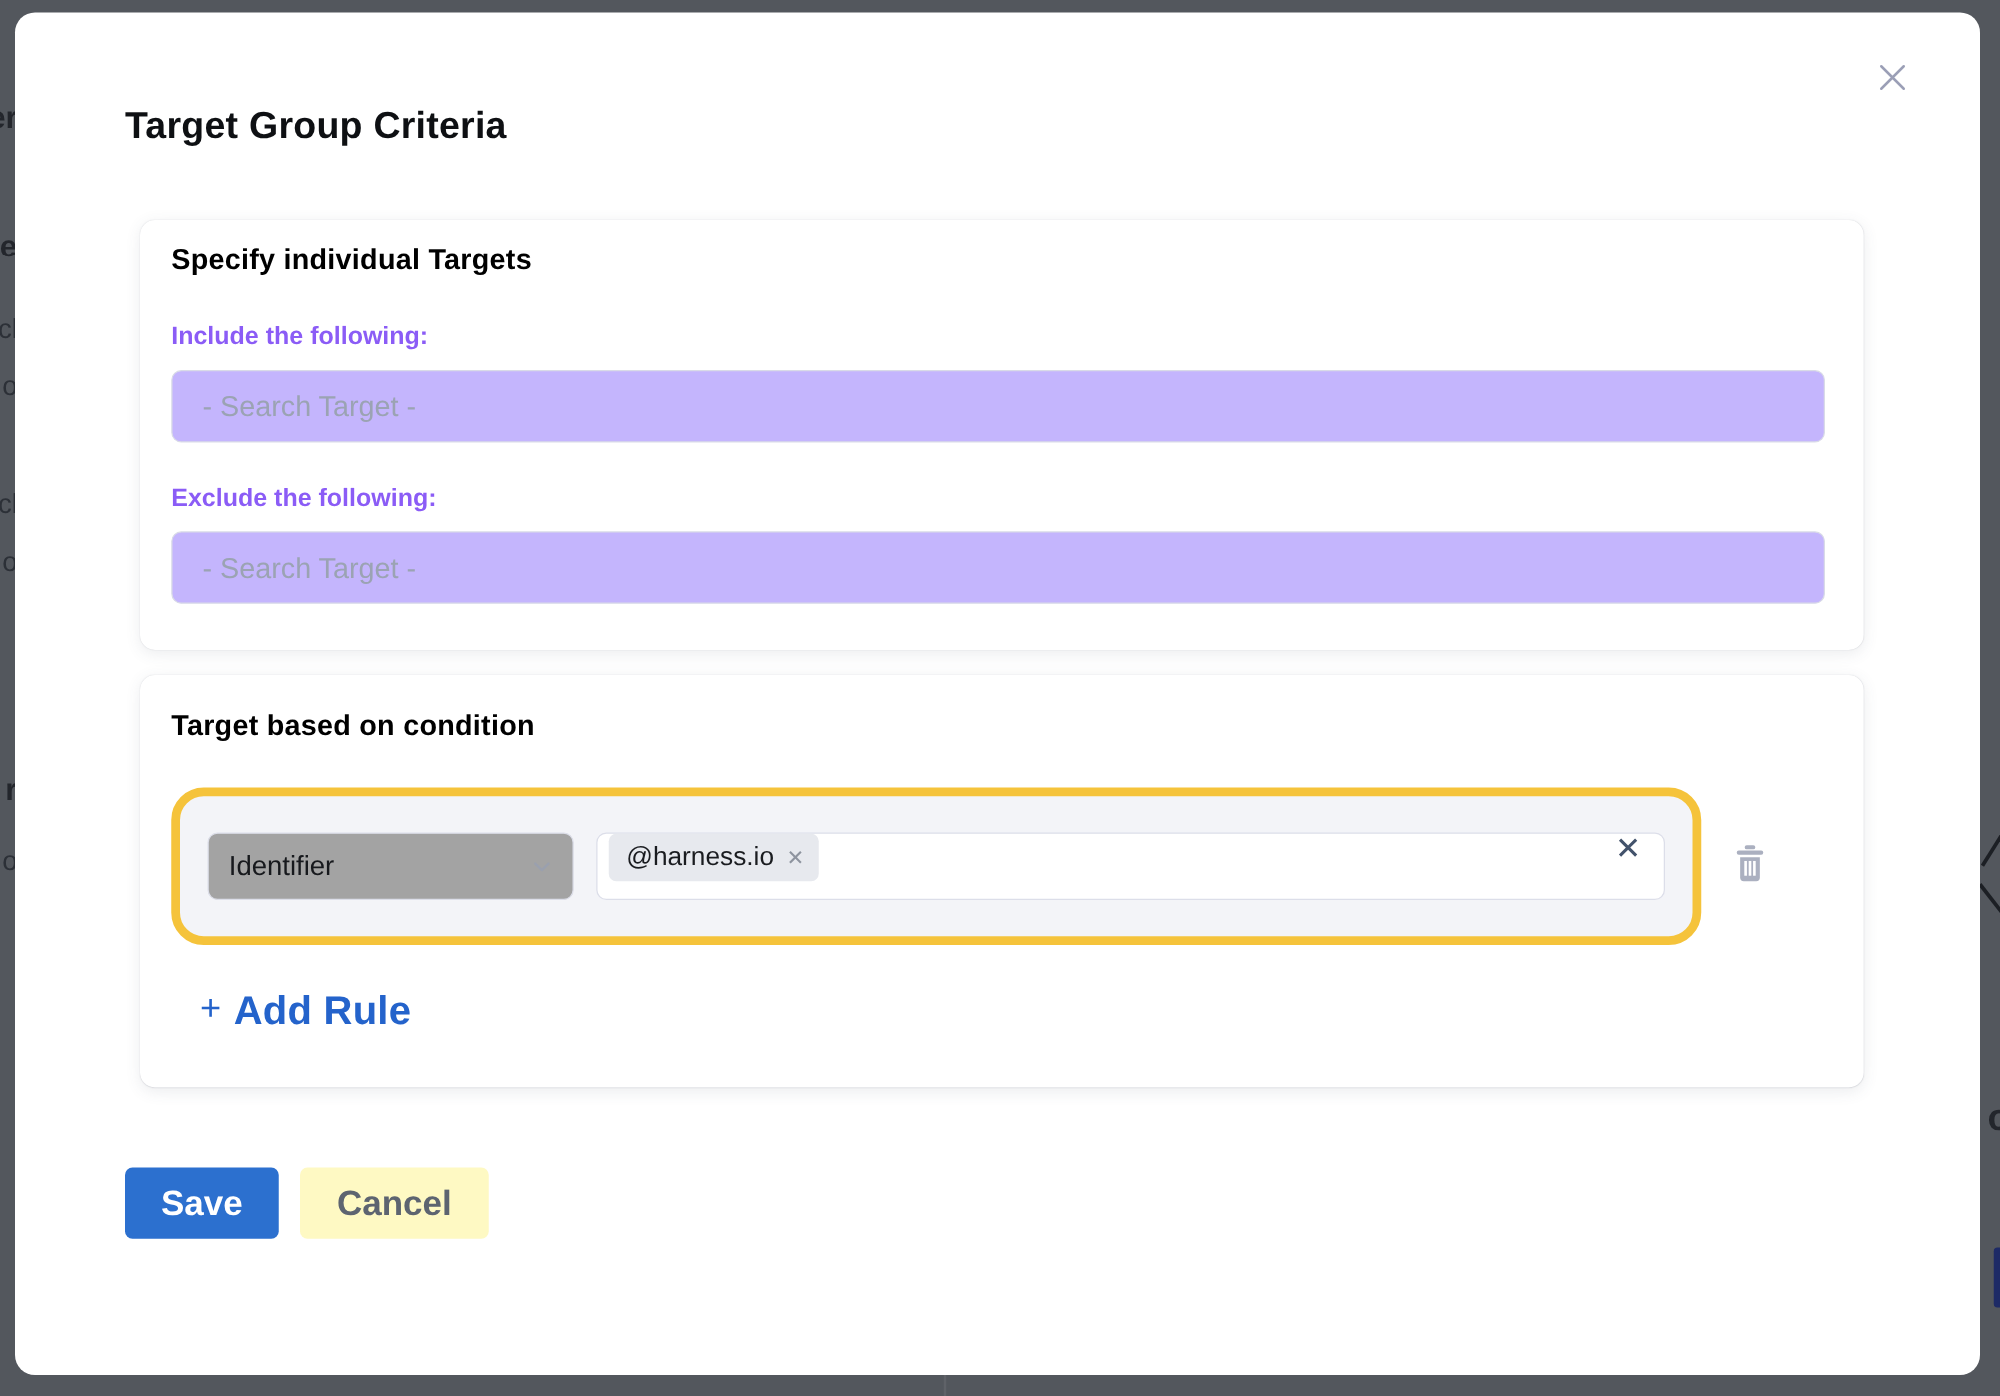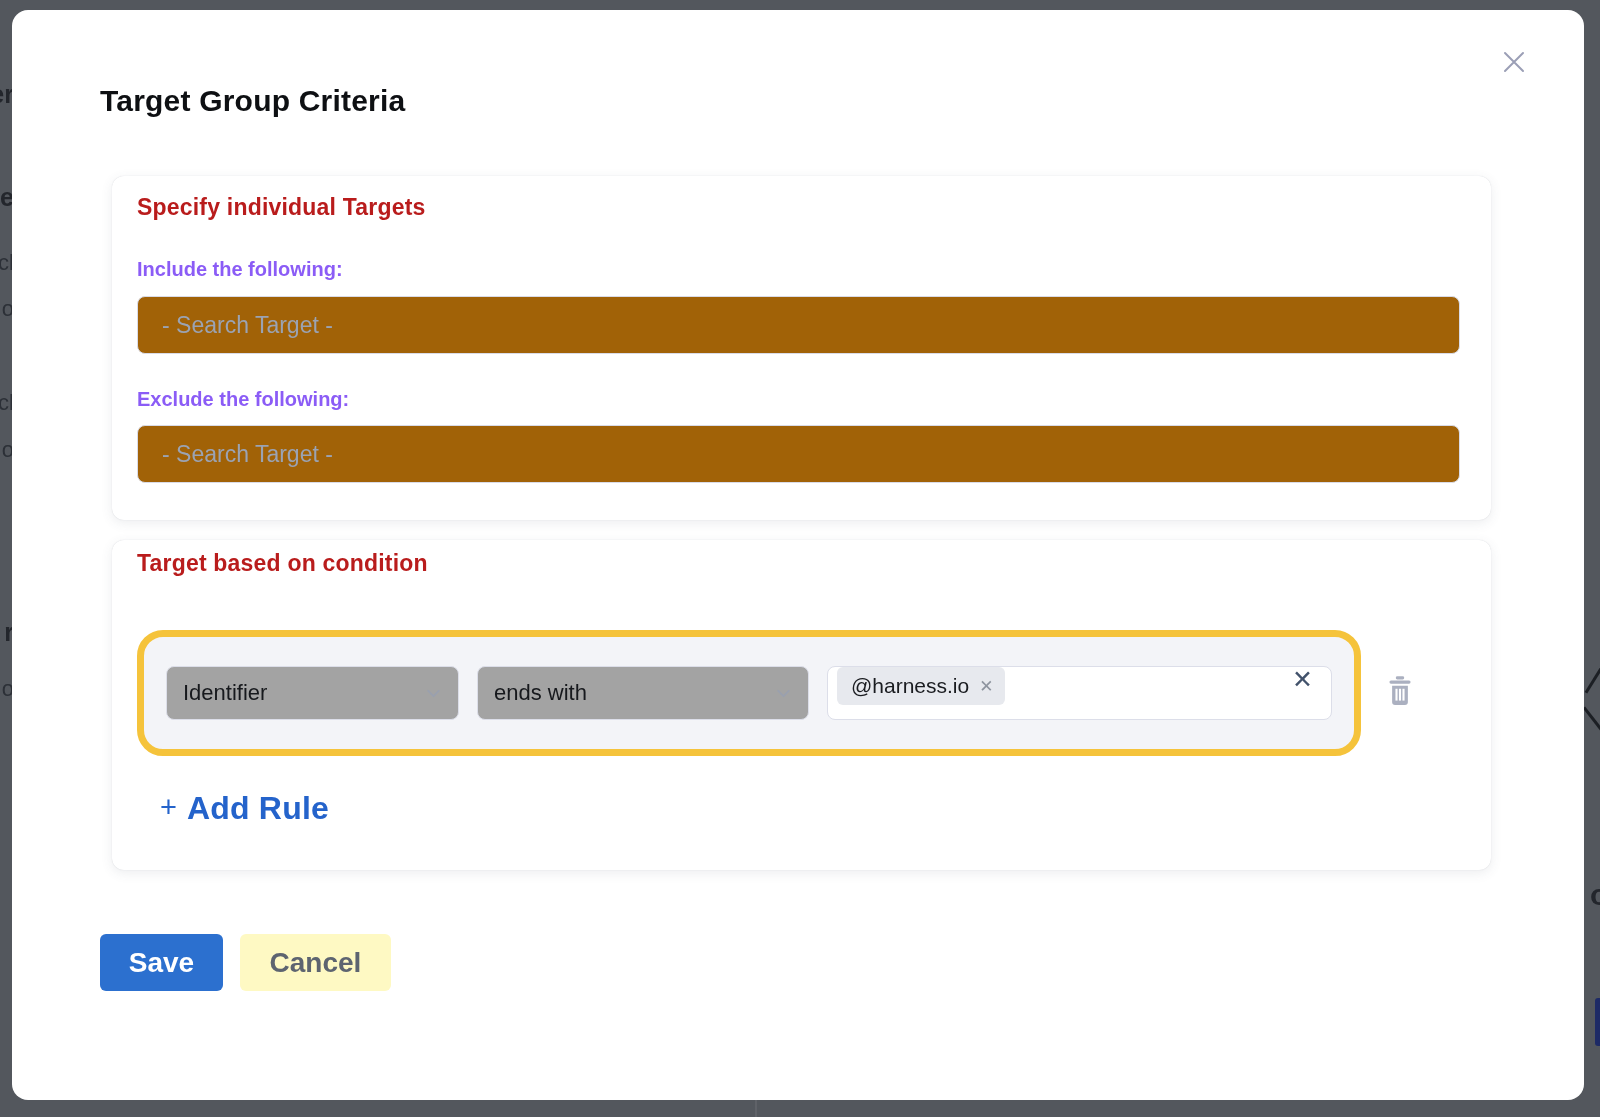--- a/index.html
+++ b/index.html
@@ -85,21 +85,21 @@
     box-shadow: 0 0 1px rgba(70,74,96,0.22), 0 3px 12px rgba(70,74,96,0.10);
   }
   .card-1 { top: 166px; height: 344px; }
   .card-2 { top: 530px; height: 330px; }
 
   .section-heading {
     position: absolute;
     left: 25px;
     font-size: 23px;
     font-weight: 600;
-    color: #b91c1c;
+    color: #000000;
     letter-spacing: 0.2px;
   }
   .field-label {
     position: absolute;
     left: 25px;
     font-size: 20px;
     font-weight: 600;
     color: #8b5cf6;
   }
   .search-input {
@@ -107,28 +107,28 @@
     left: 25px;
     width: 1323px;
     height: 58px;
     border: 1px solid #d9dbe7;
     border-radius: 8px;
     padding: 0 24px;
     font-family: "Liberation Sans", sans-serif;
     font-size: 23px;
     color: #1e2125;
     outline: none;
-    background: #a16207;
+    background: #c4b5fd;
   }
   .search-input::placeholder { color: #9ba3b3; }
   .inc-label { top: 82px; }
   .inc-input { top: 120px; }
   .exc-label { top: 212px; text-align: right; }
   .exc-input { top: 249px; }
-  .cond-heading { top: 10px; }
+  .cond-heading { top: 27px; }
 
   
   .rule-row {
     position: absolute;
     left: 25px; top: 90px;
     width: 1224px; height: 126px;
     background: #f3f4f8;
     border: 7px solid #f5c33b;
     border-radius: 26px;
     display: flex;
@@ -268,26 +268,20 @@
     <div class="section-heading cond-heading">Target based on condition</div>
 
     <div class="rule-row">
       <div class="select-box select-attribute">
         <span class="select-value">Identifier</span>
         <svg width="17" height="17" viewBox="0 0 16 16">
           <path d="M3 5.5 L8 10.5 L13 5.5" stroke="#9aa0ae" stroke-width="1.8" fill="none" stroke-linecap="round" stroke-linejoin="round"></path>
         </svg>
       </div>
 
-      <div class="select-box select-operator">
-        <span class="select-value">ends with</span>
-        <svg width="17" height="17" viewBox="0 0 16 16">
-          <path d="M3 5.5 L8 10.5 L13 5.5" stroke="#9aa0ae" stroke-width="1.8" fill="none" stroke-linecap="round" stroke-linejoin="round"></path>
-        </svg>
-      </div>
 
       <div class="value-box">
         <span class="chip">
           <span class="chip-label">@harness.io</span>
           <button class="chip-remove">✕</button>
         </span>
         <button class="clear-btn">✕</button>
       </div>
     </div>
 

